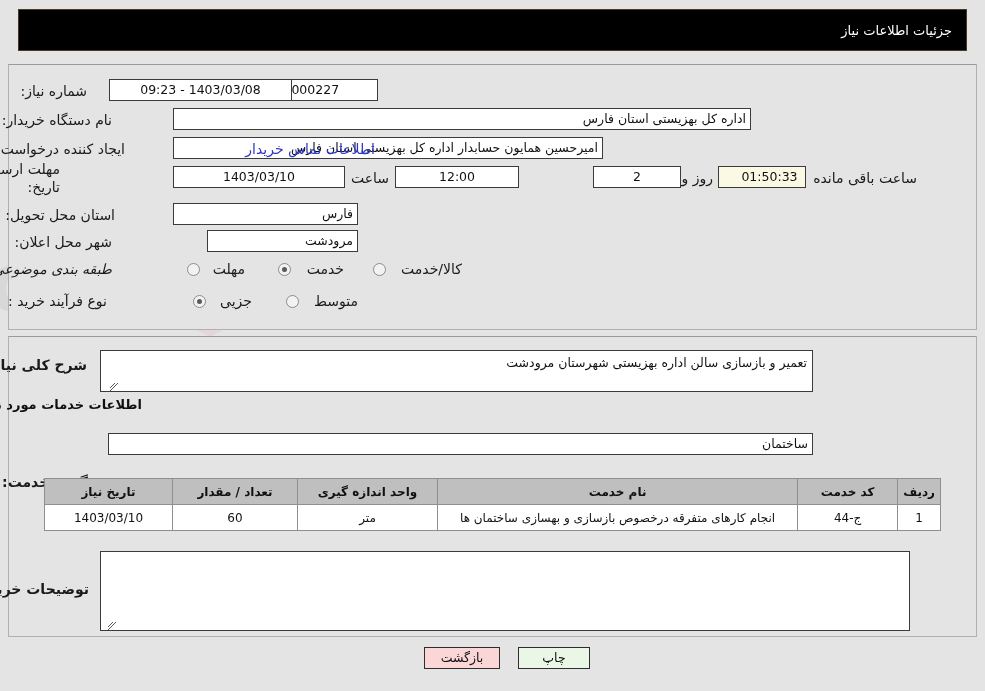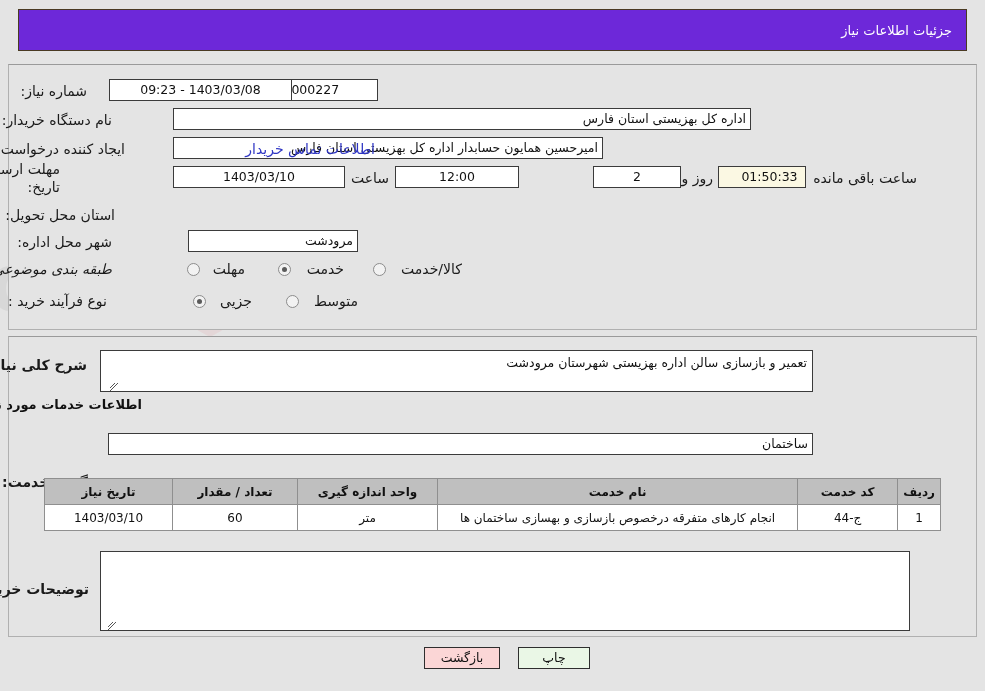--- a/index.html
+++ b/index.html
@@ -25,21 +25,21 @@
     pointer-events: none;
     z-index: 0;
     opacity: .30;
   }
 
   
   .titlebar {
     position: absolute;
     left: 18px; top: 9px;
     width: 949px; height: 42px;
-    background: #6d28d9;
+    background: #000000;
     border: 1px solid #4a3a22;
     z-index: 2;
   }
   .titlebar .t {
     position: absolute;
     right: 14px; top: 50%;
     transform: translateY(-50%);
     color: #ffffff;
     font-size: 13px;
   }
@@ -205,23 +205,24 @@
   <div class="lbl" style="right:925px; top:179px;">تاریخ:</div>
   <div class="fld ctr" style="right:640px; top:166px; width:172px;">1403/03/10</div>
   <div class="lbl" style="right:596px; top:170px;">ساعت</div>
   <div class="fld ctr" style="right:466px; top:166px; width:124px;">12:00</div>
   <div class="fld ctr" style="right:304px; top:166px; width:88px;">2</div>
   <div class="lbl" style="right:272px; top:170px;">روز و</div>
   <div class="fld ctr cream" style="right:179px; top:166px; width:88px;">01:50:33</div>
   <div class="lbl" style="right:68px; top:170px;">ساعت باقی مانده</div>
 
   <div class="lbl" style="right:870px; top:207px;">استان محل تحویل:</div>
-
-  <div class="lbl" style="right:873px; top:234px;">شهر محل اداره:</div>
-  <div class="fld rt" style="right:627px; top:230px; width:170px;margin-left:20px;">مرودشت</div>
+  <div class="fld rt" style="right:627px; top:203px; width:185px;">فارس</div>
+
+  <div class="lbl" style="right:873px; top:234px;">شهر محل اعلان:</div>
+  <div class="fld rt" style="right:627px; top:230px; width:151px;margin-left:20px;">مرودشت</div>
 
   <div class="lbl" style="right:873px; top:261px;font-style:italic;">طبقه بندی موضوعی:</div>
   <span class="radio" style="right:785px; top:263px;"></span>
   <div class="lbl" style="right:740px; top:261px;">مهلت</div>
   <span class="radio on" style="right:694px; top:263px;"></span>
   <div class="lbl" style="right:641px; top:261px;">خدمت</div>
   <span class="radio" style="right:599px; top:263px;"></span>
   <div class="lbl" style="right:523px; top:261px;">کالا/خدمت</div>
 
   <div class="lbl" style="right:878px; top:293px;">نوع فرآیند خرید :</div>

